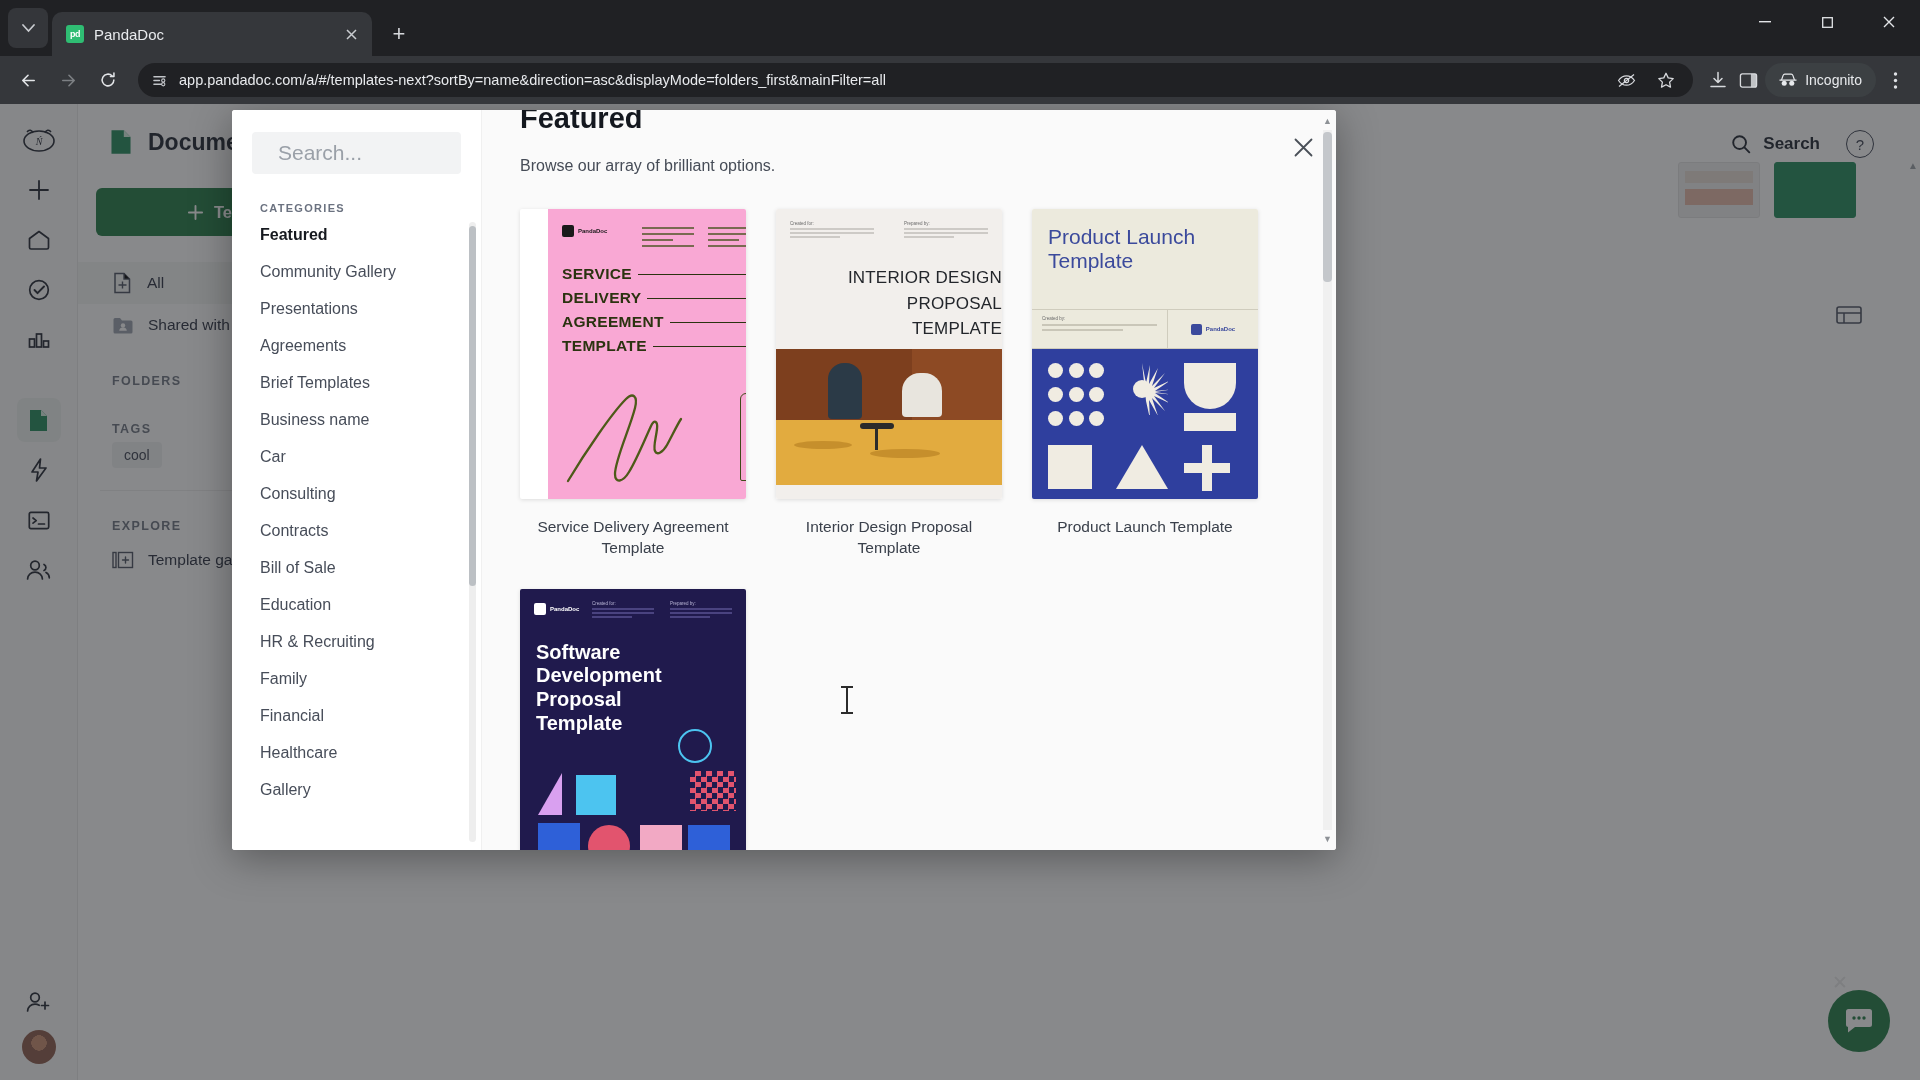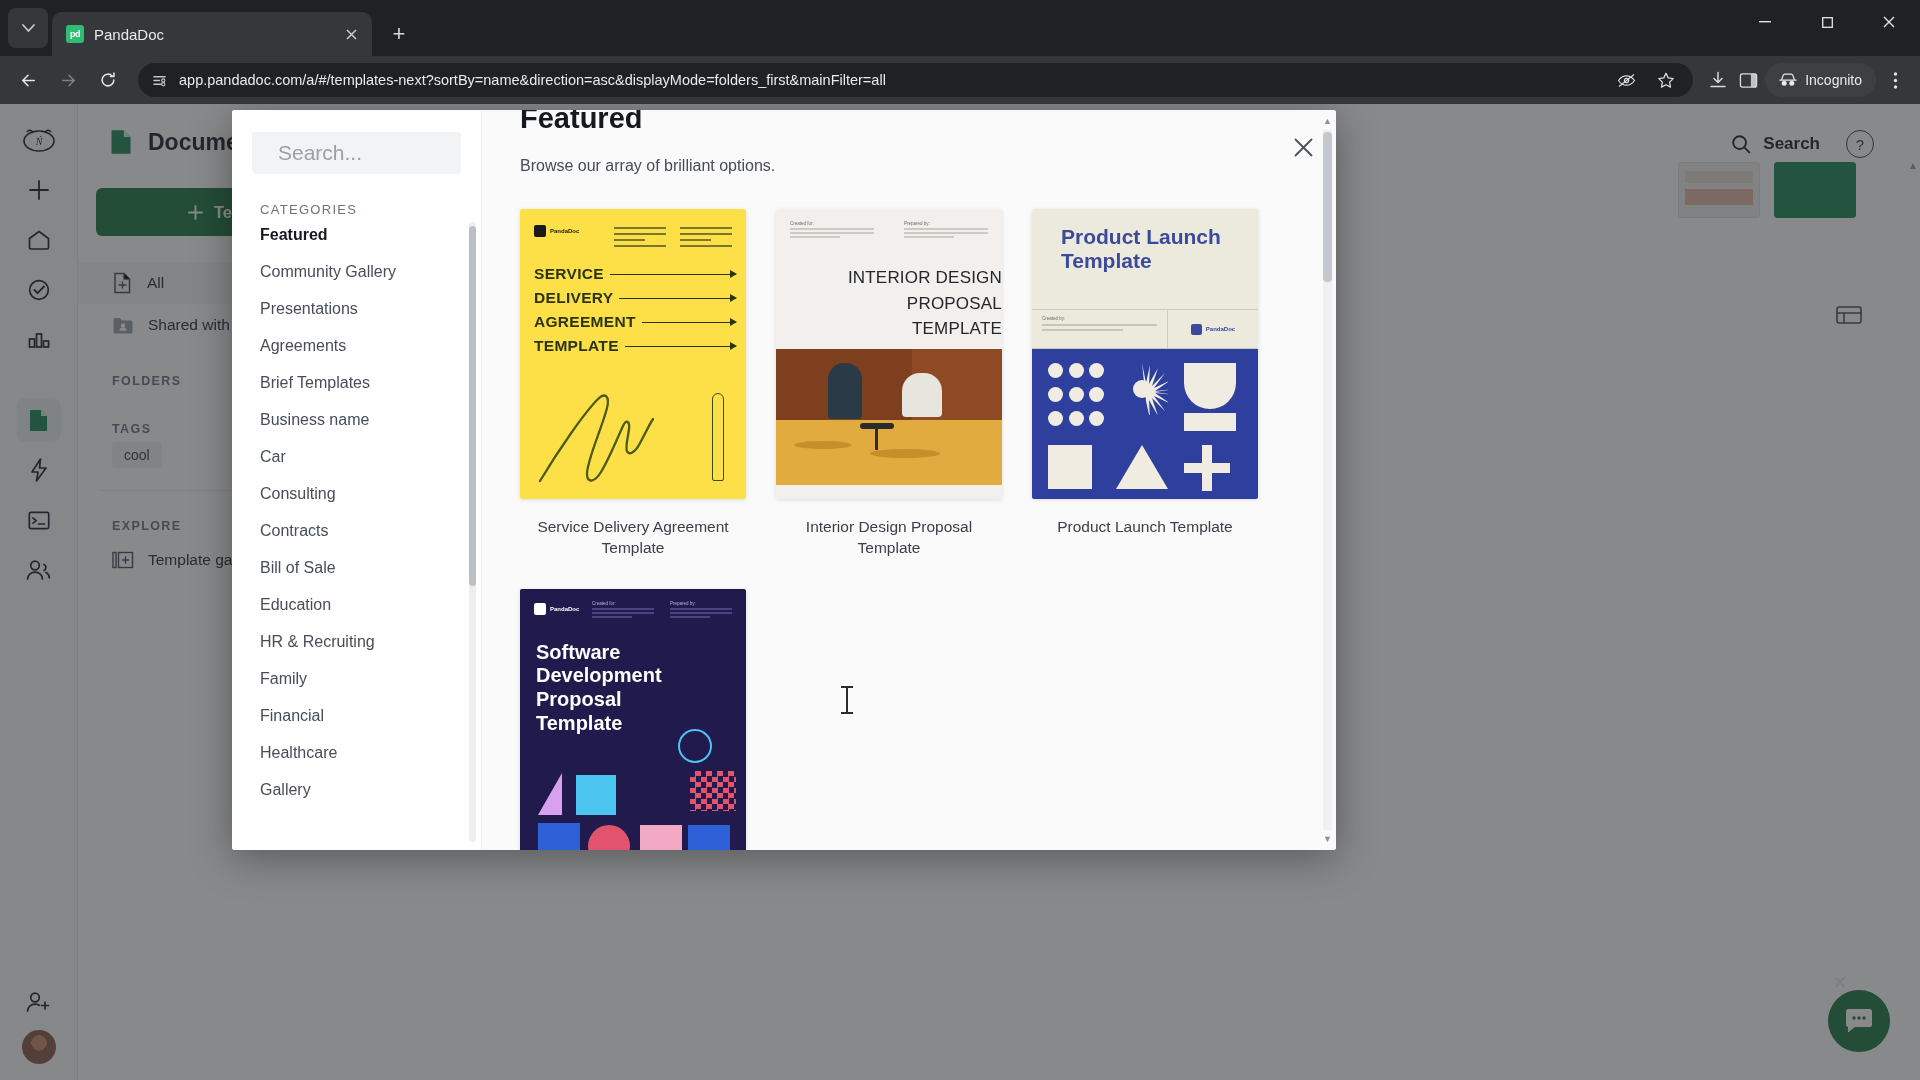--- a/index.html
+++ b/index.html
@@ -191,22 +191,22 @@
     margin: 22px 20px 0 20px; height: 42px; background: #f2f3f4;
     border-radius: 4px; display: flex; align-items: center; gap: 12px;
     padding: 0 14px; cursor: text;
   }
   .m-search-input {
     border: none; outline: none; background: transparent; flex: 1;
     font-family: "Liberation Sans", sans-serif; font-size: 21px; color: #2b3140;
   }
   .m-search-input::placeholder { color: #9aa0a8; }
   .m-cat-head {
-    padding: 28px 0 4px 28px; font-size: 13px; letter-spacing: 1.3px;
-    color: #6b7280; font-weight: 400;
+    padding: 28px 0 4px 28px; font-size: 11px; letter-spacing: 1.3px;
+    color: #6b7280; font-weight: 700;
   }
   .m-cat-list { position: absolute; top: 106px; bottom: 0; left: 0; right: 16px;
     overflow: hidden; }
   .m-cat {
     height: 37px; display: flex; align-items: center; padding-left: 28px;
     font-size: 16px; color: #474d59; cursor: pointer;
   }
   .m-cat.active { color: #16191f; font-weight: bold; }
   .m-side-scroll {
     position: absolute; right: 5px; top: 112px; bottom: 8px; width: 7px;
@@ -235,21 +235,21 @@
     color: #4a5058; font-size: 26px; font-weight: 300; cursor: pointer; z-index: 5;
   }
   .m-main-scroll { position: absolute; right: 4px; top: 6px; bottom: 6px; width: 9px; }
   .m-main-track { position:absolute; inset: 14px 0 14px 0; background:#f0f0f0; }
   .m-main-thumb { position:absolute; top: 16px; height: 150px; left:0; right:0;
      background:#c4c7cb; border-radius: 4px; cursor: grab;}
   .m-arrow { position:absolute; left:0; right:0; text-align:center; font-size:9px;
      color:#8d9196; }
 
   
-  .art-sda { background: #fde047; width:100%; height:100%; position:relative; }
+  .art-sda { background: #f9a8d4; width:100%; height:100%; position:relative;margin-left:28px; }
   .sda-logo { position:absolute; left:14px; top:16px; display:flex; align-items:center; gap:4px;}
   .sda-chip { width:12px; height:12px; background:#1a1a1a; border-radius:2px;}
   .sda-chiptxt { font-size:6px; color:#1a1a1a; font-weight:bold; }
   .sda-cols { position:absolute; right:14px; top:18px; display:flex; gap:14px;}
   .sda-col { width: 52px; }
   .sda-line { height:2px; background:#4d5626; margin-bottom:4px; opacity:.75;}
   .sda-line.s { width: 60%; }
   .sda-title { position:absolute; left:14px; top:56px; right:10px; }
   .sda-row { display:flex; align-items:center; gap:6px; margin-bottom:6px; }
   .sda-word { font-size:15.5px; font-weight:600; color:#2b3310; letter-spacing:.3px; }
@@ -278,21 +278,21 @@
   .idp-table { position:absolute; left:84px; top:74px; width:34px; height:6px;
     background:#2b2b2b; border-radius:3px;}
   .idp-tleg { position:absolute; left:99px; top:79px; width:3px; height:22px; background:#2b2b2b;}
   .idp-shadow { position:absolute; left:18px; top:92px; width:58px; height:8px;
     background:#c68f2c; border-radius:50%;}
   .idp-shadow2 { position:absolute; left:94px; top:100px; width:70px; height:9px;
     background:#c68f2c; border-radius:50%;}
 
   .art-plt { background:#eceadd; width:100%; height:100%; position:relative; }
   .plt-title { position:absolute; left:16px; top:16px; right:14px;
-    font-size:21px; font-weight:bold; color:#3b4a9c; line-height:1.12;margin-left:13px;}
+    font-size:21px; font-weight:normal; color:#3b4a9c; line-height:1.12;}
   .plt-bar { position:absolute; left:0; right:0; top:100px; height:40px;
     border-top:1px solid #cfccbd; border-bottom:1px solid #cfccbd; display:flex;}
   .plt-bl { flex:1; padding:6px 10px; border-right:1px solid #cfccbd;}
   .plt-blbl { font-size:4.5px; color:#6a6a6a; }
   .plt-bline { height:2px; background:#c9c6b8; margin-top:3px;}
   .plt-br { width:90px; display:flex; align-items:center; justify-content:center; gap:4px;}
   .plt-shapes { position:absolute; left:0; right:0; top:140px; bottom:0;
     background:#2f3f9e; padding:14px 16px; }
   .plt-grid { display:grid; grid-template-columns: 1fr 1fr 1fr; gap:10px; }
   .plt-dots { display:grid; grid-template-columns: repeat(3,1fr); gap:4px; }

